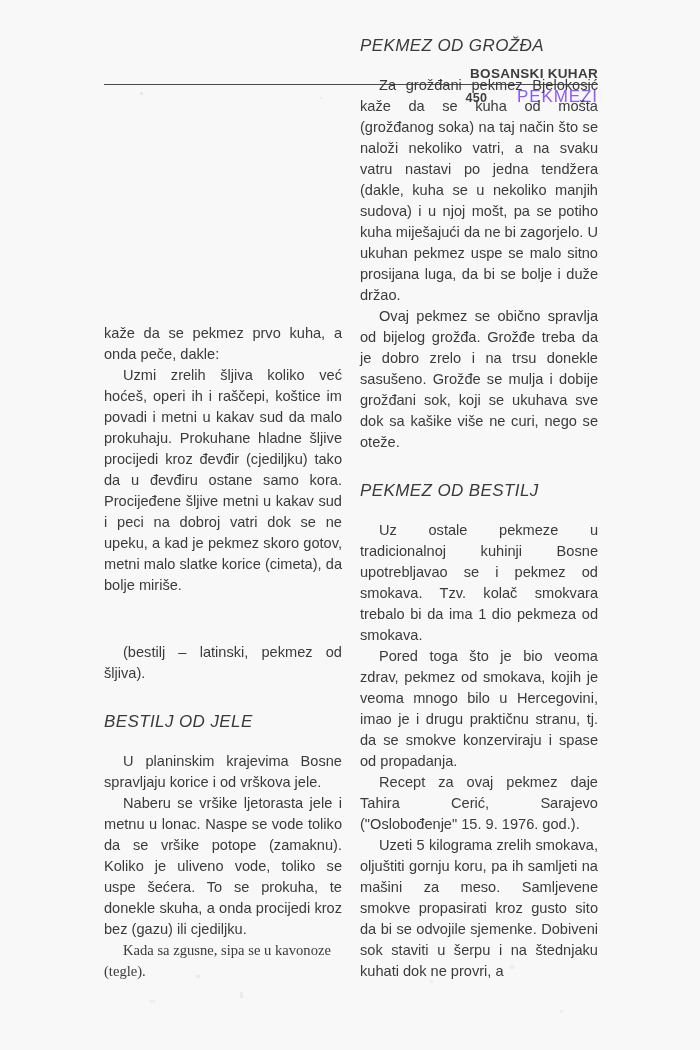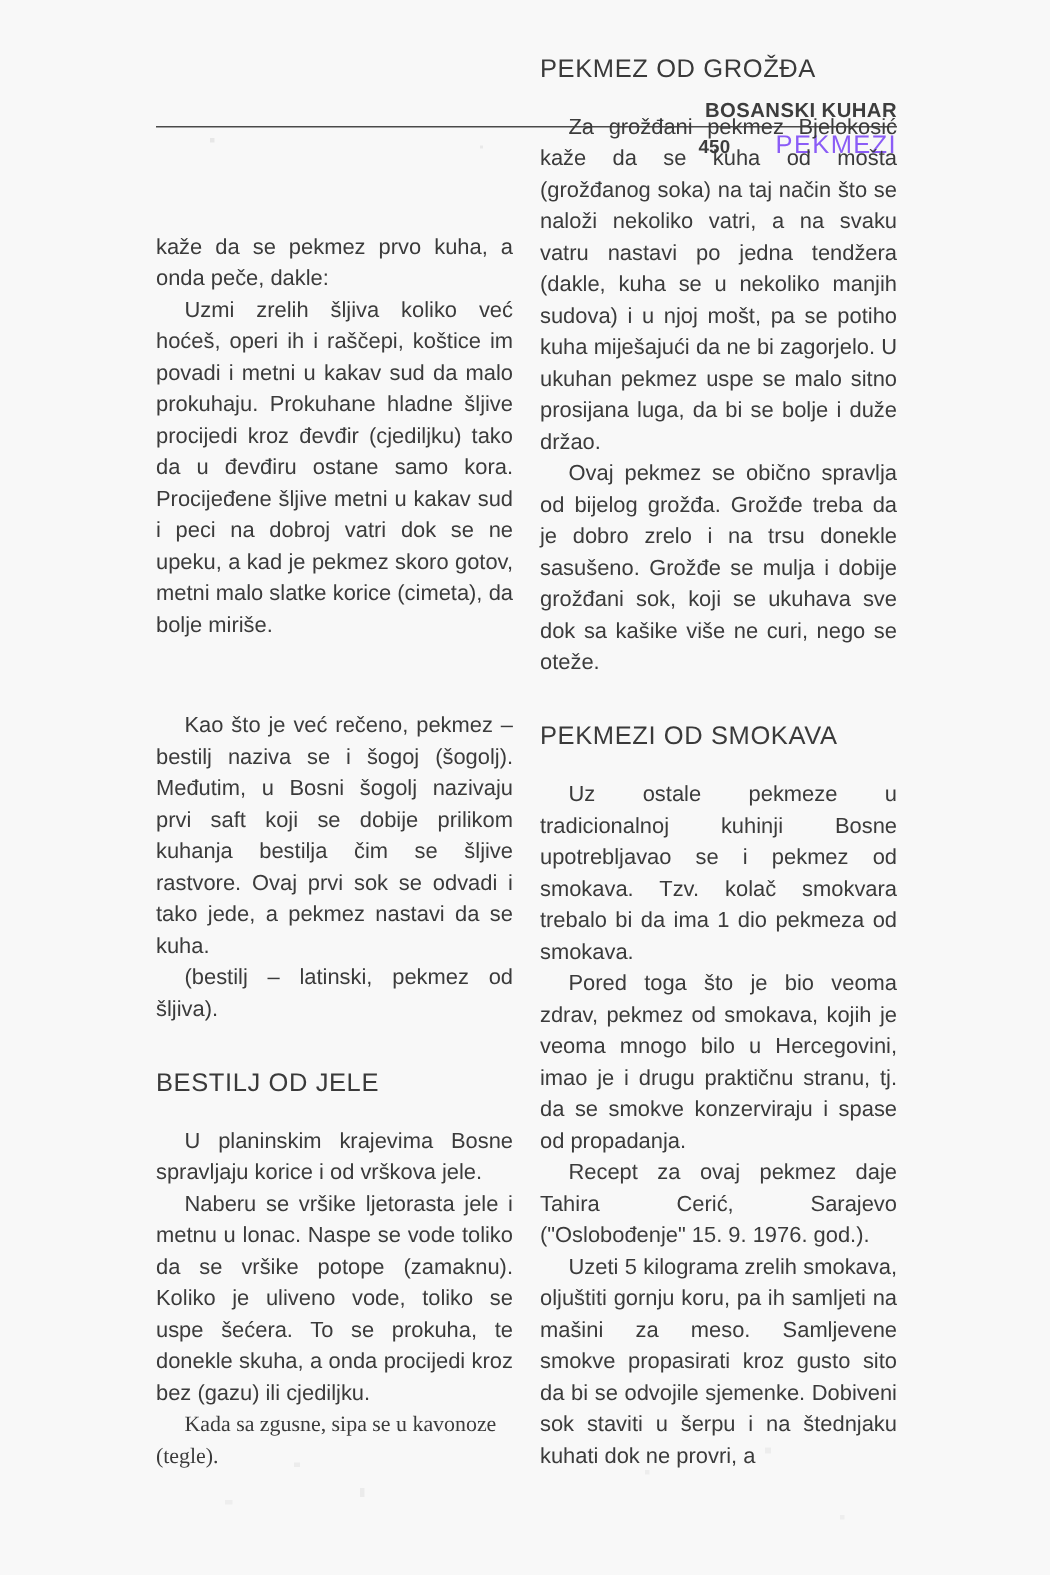--- a/index.html
+++ b/index.html
@@ -93,20 +93,21 @@
   p.body.noindent { text-indent: 0; }
   p.body.last-left { text-align: left; font-family: Liberation Serif, serif; }
 
   h2.recipe-title {
     margin: 0;
     font-size: 17px;
     font-weight: normal;
     letter-spacing: 0.4px;
     color: #3a3a3a;
     line-height: 21px;
+    font-style: italic;
   }
   .sp-before-title { height: 27px; }
   .sp-after-title  { height: 19px; }
 
   
   .speckle {
     position: absolute;
     left: 0; top: 0;
     width: 700px; height: 1050px;
     pointer-events: none;
@@ -126,36 +127,35 @@
       <div class="section-name">PEKMEZI</div>
     </div>
   </div>
 
   <div class="columns">
     <div class="col" id="col-left">
         <p class="body noindent">kaže da se pekmez prvo kuha, a onda peče, dakle:</p>
         <p class="body">Uzmi zrelih šljiva koliko već hoćeš, operi ih i raščepi, koštice im povadi i metni u kakav sud da malo prokuhaju. Prokuhane hladne šljive procijedi kroz đevđir (cjediljku) tako da u đevđiru ostane samo kora. Procijeđene šljive metni u kakav sud i peci na dobroj vatri dok se ne upeku, a kad je pekmez skoro gotov, metni malo slatke korice (cimeta), da bolje miriše.</p>
         <div class="sp-before-title"></div>
         <div class="sp-after-title"></div>
-        <p class="body">Kao što je već rečeno, pekmez – bestilj naziva se i šogoj (šogolj). Međutim, u Bosni šogolj nazivaju prvi saft koji se dobije prilikom kuhanja bestilja čim se šljive rastvore. Ovaj prvi sok se odvadi i tako jede, a pekmez nastavi da se kuha.</p>
         <p class="body">(bestilj – latinski, pekmez od šljiva).</p>
         <div class="sp-before-title"></div>
         <h2 class="recipe-title">BESTILJ OD JELE</h2>
         <div class="sp-after-title"></div>
         <p class="body">U planinskim krajevima Bosne spravljaju korice i od vrškova jele.</p>
         <p class="body">Naberu se vršike ljetorasta jele i metnu u lonac. Naspe se vode toliko da se vršike potope (zamaknu). Koliko je uliveno vode, toliko se uspe šećera. To se prokuha, te donekle skuha, a onda procijedi kroz bez (gazu) ili cjediljku.</p>
         <p class="body last-left">Kada sa zgusne, sipa se u kavonoze (tegle).</p>
       </div>
     <div class="col" id="col-right">
         <h2 class="recipe-title">PEKMEZ OD GROŽĐA</h2>
         <div class="sp-after-title"></div>
         <p class="body">Za grožđani pekmez Bjelokosić kaže da se kuha od mošta (grožđanog soka) na taj način što se naloži nekoliko vatri, a na svaku vatru nastavi po jedna tendžera (dakle, kuha se u nekoliko manjih sudova) i u njoj mošt, pa se potiho kuha miješajući da ne bi zagorjelo. U ukuhan pekmez uspe se malo sitno prosijana luga, da bi se bolje i duže držao.</p>
         <p class="body">Ovaj pekmez se obično spravlja od bijelog grožđa. Grožđe treba da je dobro zrelo i na trsu donekle sasušeno. Grožđe se mulja i dobije grožđani sok, koji se ukuhava sve dok sa kašike više ne curi, nego se oteže.</p>
         <div class="sp-before-title"></div>
-        <h2 class="recipe-title">PEKMEZI OD SMOKAVA</h2>
+        <h2 class="recipe-title">PEKMEZ OD BESTILJ</h2>
         <div class="sp-after-title"></div>
         <p class="body">Uz ostale pekmeze u tradicionalnoj kuhinji Bosne upotrebljavao se i pekmez od smokava. Tzv. kolač smokvara trebalo bi da ima 1 dio pekmeza od smokava.</p>
         <p class="body">Pored toga što je bio veoma zdrav, pekmez od smokava, kojih je veoma mnogo bilo u Hercegovini, imao je i drugu praktičnu stranu, tj. da se smokve konzerviraju i spase od propadanja.</p>
         <p class="body">Recept za ovaj pekmez daje Tahira Cerić, Sarajevo ("Oslobođenje" 15. 9. 1976. god.).</p>
         <p class="body">Uzeti 5 kilograma zrelih smokava, oljuštiti gornju koru, pa ih samljeti na mašini za meso. Samljevene smokve propasirati kroz gusto sito da bi se odvojile sjemenke. Dobiveni sok staviti u šerpu i na štednjaku kuhati dok ne provri, a</p>
       </div>
   </div>
 
   <svg class="speckle" xmlns="http://www.w3.org/2000/svg">
     <rect x="140" y="92" width="3" height="3" fill="#d8d8d8"></rect>

